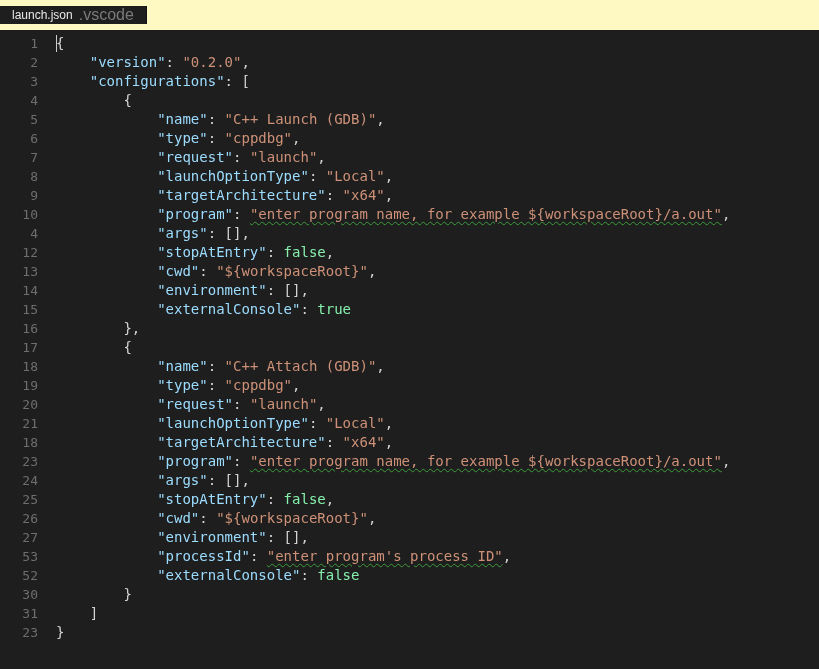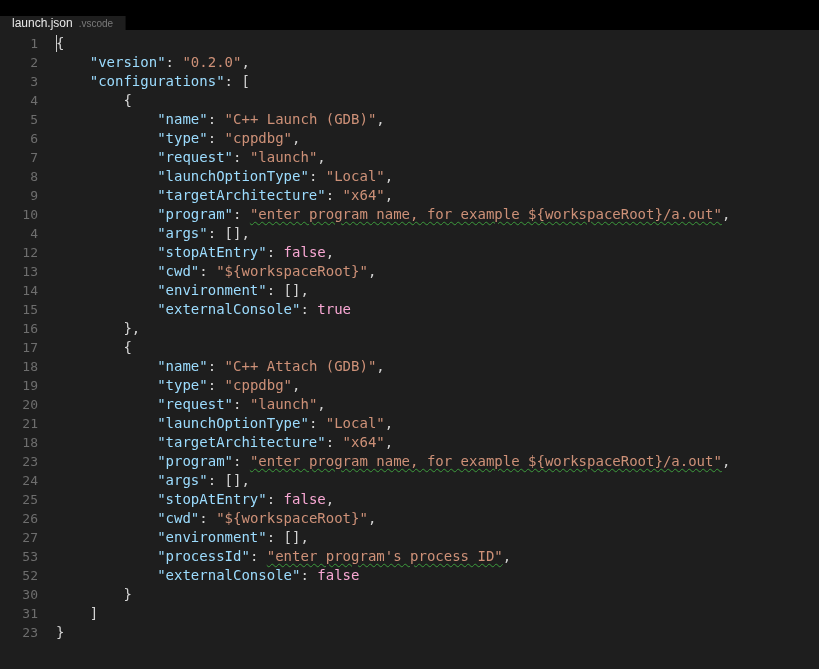--- a/index.html
+++ b/index.html
@@ -6,38 +6,38 @@
   html, body {
     margin: 0; padding: 0;
     width: 819px; height: 669px;
     background: #1e1e1e;
     font-family: "Consolas","Menlo","Monaco",monospace;
     font-size: 14px;
     overflow: hidden;
   }
   .tab-bar {
     height: 30px;
-    background: #000000;
+    background: #fef9c3;
     display: flex;
-    align-items: flex-end;
+    align-items: center;
   }
   .tab {
     background: #1e1e1e;
     color: #e8e8e8;
     padding: 0 12px;
     display: flex;
     align-items: center;
     font-size: 12px;
     font-family: "Segoe UI", Arial, sans-serif;
     border-right: 1px solid #111;
     gap: 6px;
   }
   .tab .dir {
     color: #7a7a7a;
-    font-size: 10px;
+    font-size: 16px;
   }
   .editor {
     display: flex;
     height: calc(100% - 30px);
     background: #1e1e1e;
   }
   .gutter {
     width: 56px;
     padding-top: 4px;
     text-align: right;
@@ -58,21 +58,21 @@
     white-space: pre;
   }
   .line {
     height: 19px;
     line-height: 19px;
     font-size: 14px;
   }
   .tok-punc  { color: #d4d4d4; }
   .tok-key   { color: #9cdcfe; } 
   .tok-str   { color: #ce9178; } 
-  .tok-bool  { color: #f9a8d4; } 
+  .tok-bool  { color: #86efac; } 
   .tok-warn  {
     color: #ce9178;
     text-decoration-line: underline;
     text-decoration-style: wavy;
     text-decoration-color: #3c9b3c;
     text-underline-offset: 2px;
     text-decoration-thickness: 1px;
   }
   .cursor {
     display: inline-block;

